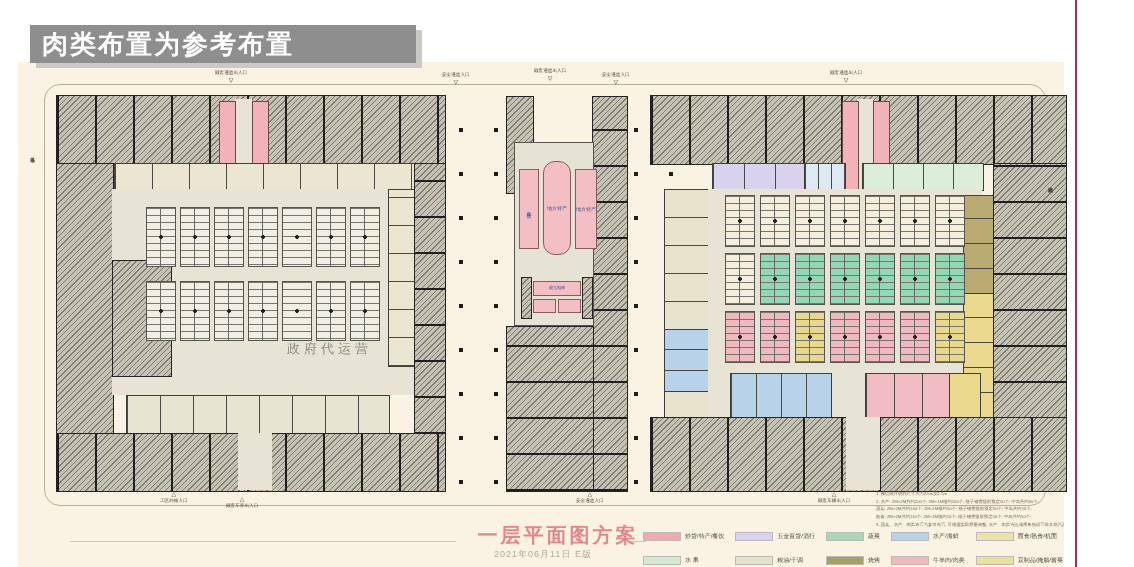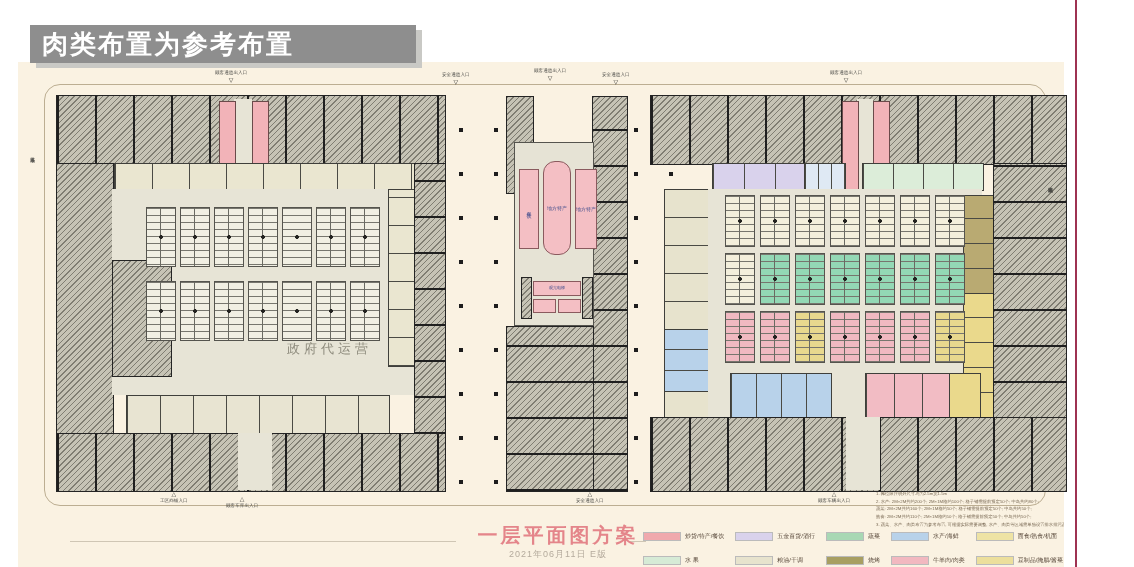--- a/index.html
+++ b/index.html
@@ -189,21 +189,21 @@
     <div class="ent" style="left:558px;top:428px">
       <span class="tri">△</span><span>安全通道入口</span></div>
     <div class="ent" style="left:800px;top:428px">
       <span class="tri">△</span><span>顾客车辆出入口</span></div>
     <div class="vert" style="left:1030px;top:122px">顾客车辆出入口</div>
     <div class="vert" style="left:12px;top:92px">停车场入口</div>
 
     <div class="rule" style="left:52px;top:479px;width:386px"></div>
     <div class="rule" style="left:610px;top:479px;width:18px"></div>
     <div id="plan-title" style="left:452px;top:460px;width:176px;text-align:center">一层平面图方案</div>
-    <div id="plan-date" style="left:452px;top:486px;width:176px;text-align:center">2021年06月11日 E版</div>
+    <div id="plan-date" style="left:476px;top:486px;width:176px;text-align:left">2021年06月11日 E版</div>
 
     <div id="legend">
         <div class="lg-col">
           <div class="lg-row">
             <span class="lg-sw" style="background: rgb(240, 169, 173);"></span>
             <span class="lg-lb">炒货/特产/餐饮</span>
           </div>
           <div class="lg-row">
             <span class="lg-sw" style="background: rgb(214, 235, 214);"></span>
             <span class="lg-lb">水 果</span>

